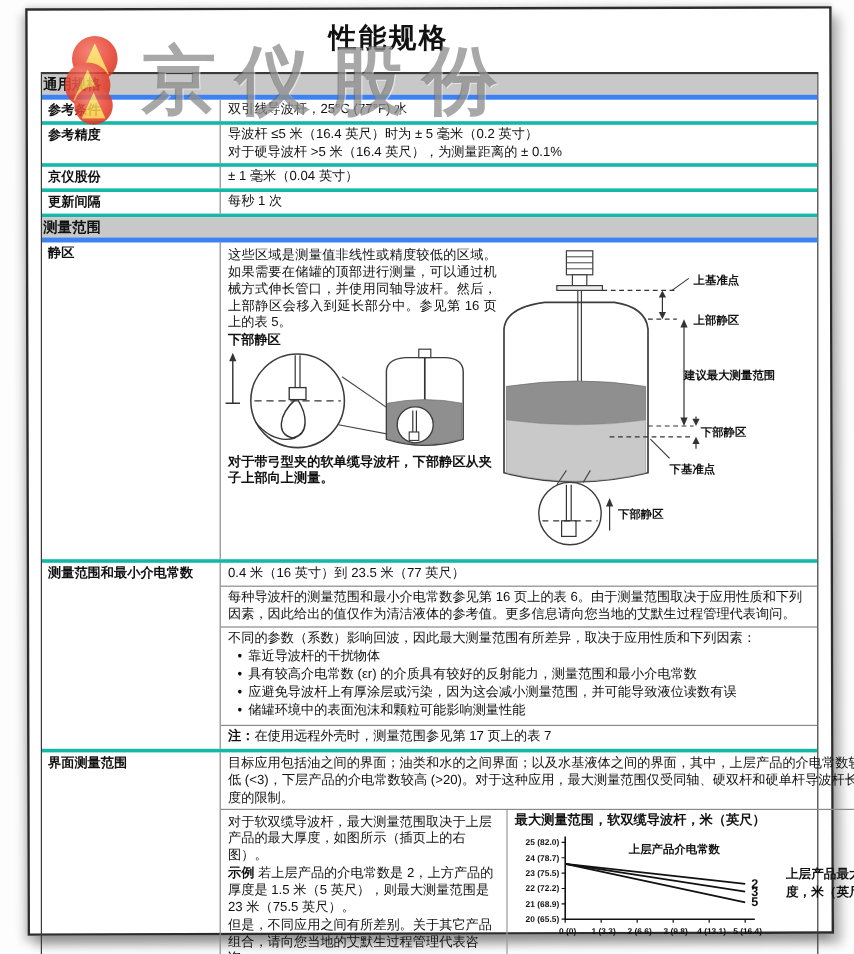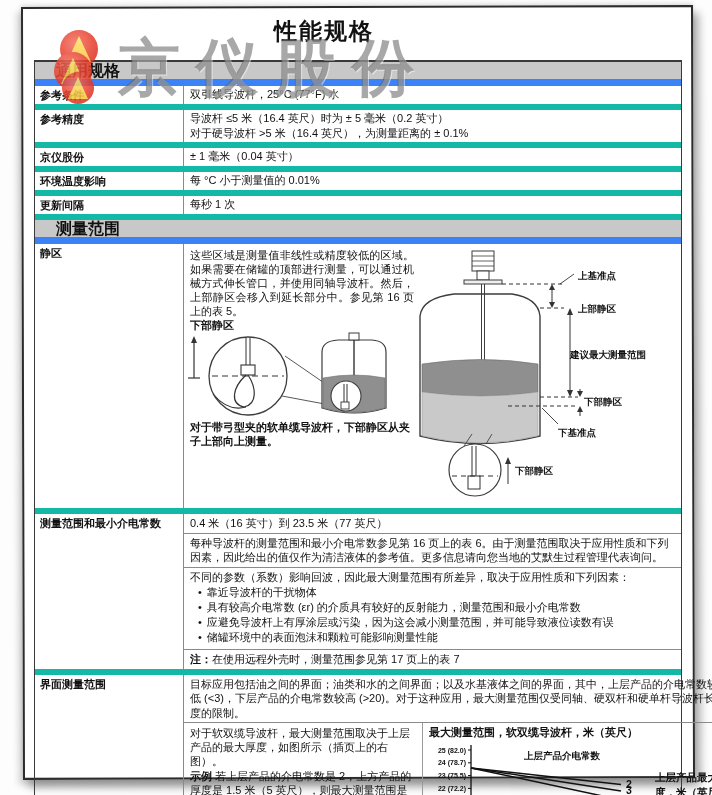--- a/index.html
+++ b/index.html
@@ -31,23 +31,23 @@
   .wm-c1{left:8px;top:0;}
   .wm-c2{left:2px;top:22px;}
   .wm-c3{left:10px;top:42px;width:32px;height:32px;}
   .wm-c3 .tri{left:6px;top:5px;width:20px;height:22px;}
   .wm-text{font-size:62px;line-height:72px;font-weight:bold;margin-left:14px;
     letter-spacing:16px;color:rgba(96,96,96,.55);
     text-shadow:1px 1px 0 rgba(255,255,255,.5);}
   
   .spec-table{position:absolute;left:34px;top:60px;width:646px;z-index:3;
     border:1px solid #3a3a3a;border-top:2px solid #3a3a3a;background:rgba(255,255,255,0);}
-  .sec-header{background:#c8c8c8;font-weight:bold;font-size:16px;
-    padding:1px 21px;border-bottom:7px solid #3b82f6;height:15px;line-height:15px;}
-  .trow{display:flex;border-bottom:6px solid #14b8a6;}
+  .sec-header{background:#c8c8c8;font-weight:bold;font-size:12px;
+    padding:1px 1px;border-bottom:4px solid #3b82f6;height:15px;line-height:15px;}
+  .trow{display:flex;border-bottom:3px solid #14b8a6;}
   .trow:last-child{border-bottom:none;}
   .lbl{width:140px;flex:none;font-weight:bold;font-size:11px;line-height:14px;
     padding:2px 3px 2px 5px;border-right:1px solid #8a8a8a;}
   .val{flex:1;font-size:11px;line-height:15px;padding:1px 6px;}
   .val0{flex:1;font-size:11px;padding:0;}
   .sub{border-bottom:1px solid #8a8a8a;padding:2px 6px;line-height:14.5px;}
   .sub:last-child{border-bottom:none;}
   .bullets{margin:1px 0 2px 6px;}
   .bullet{display:flex;line-height:15px;}
   .bullet::before{content:"•";margin:0 5px 0 2px;}
@@ -107,24 +107,20 @@
       <div>导波杆 ≤5 米（16.4 英尺）时为 ± 5 毫米（0.2 英寸）</div>
       <div>对于硬导波杆 &gt;5 米（16.4 英尺），为测量距离的 ± 0.1%</div>
     </div>
   </div>
 
   <div class="trow">
     <div class="lbl">京仪股份</div>
     <div class="val">± 1 毫米（0.04 英寸）</div>
   </div>
 
-  <div class="trow">
-    <div class="lbl">环境温度影响</div>
-    <div class="val">每 °C 小于测量值的 0.01%</div>
-  </div>
 
   <div class="trow">
     <div class="lbl">更新间隔</div>
     <div class="val">每秒 1 次</div>
   </div>
 
   <div class="sec-header">测量范围</div>
 
   <div class="trow">
     <div class="lbl">静区</div>

